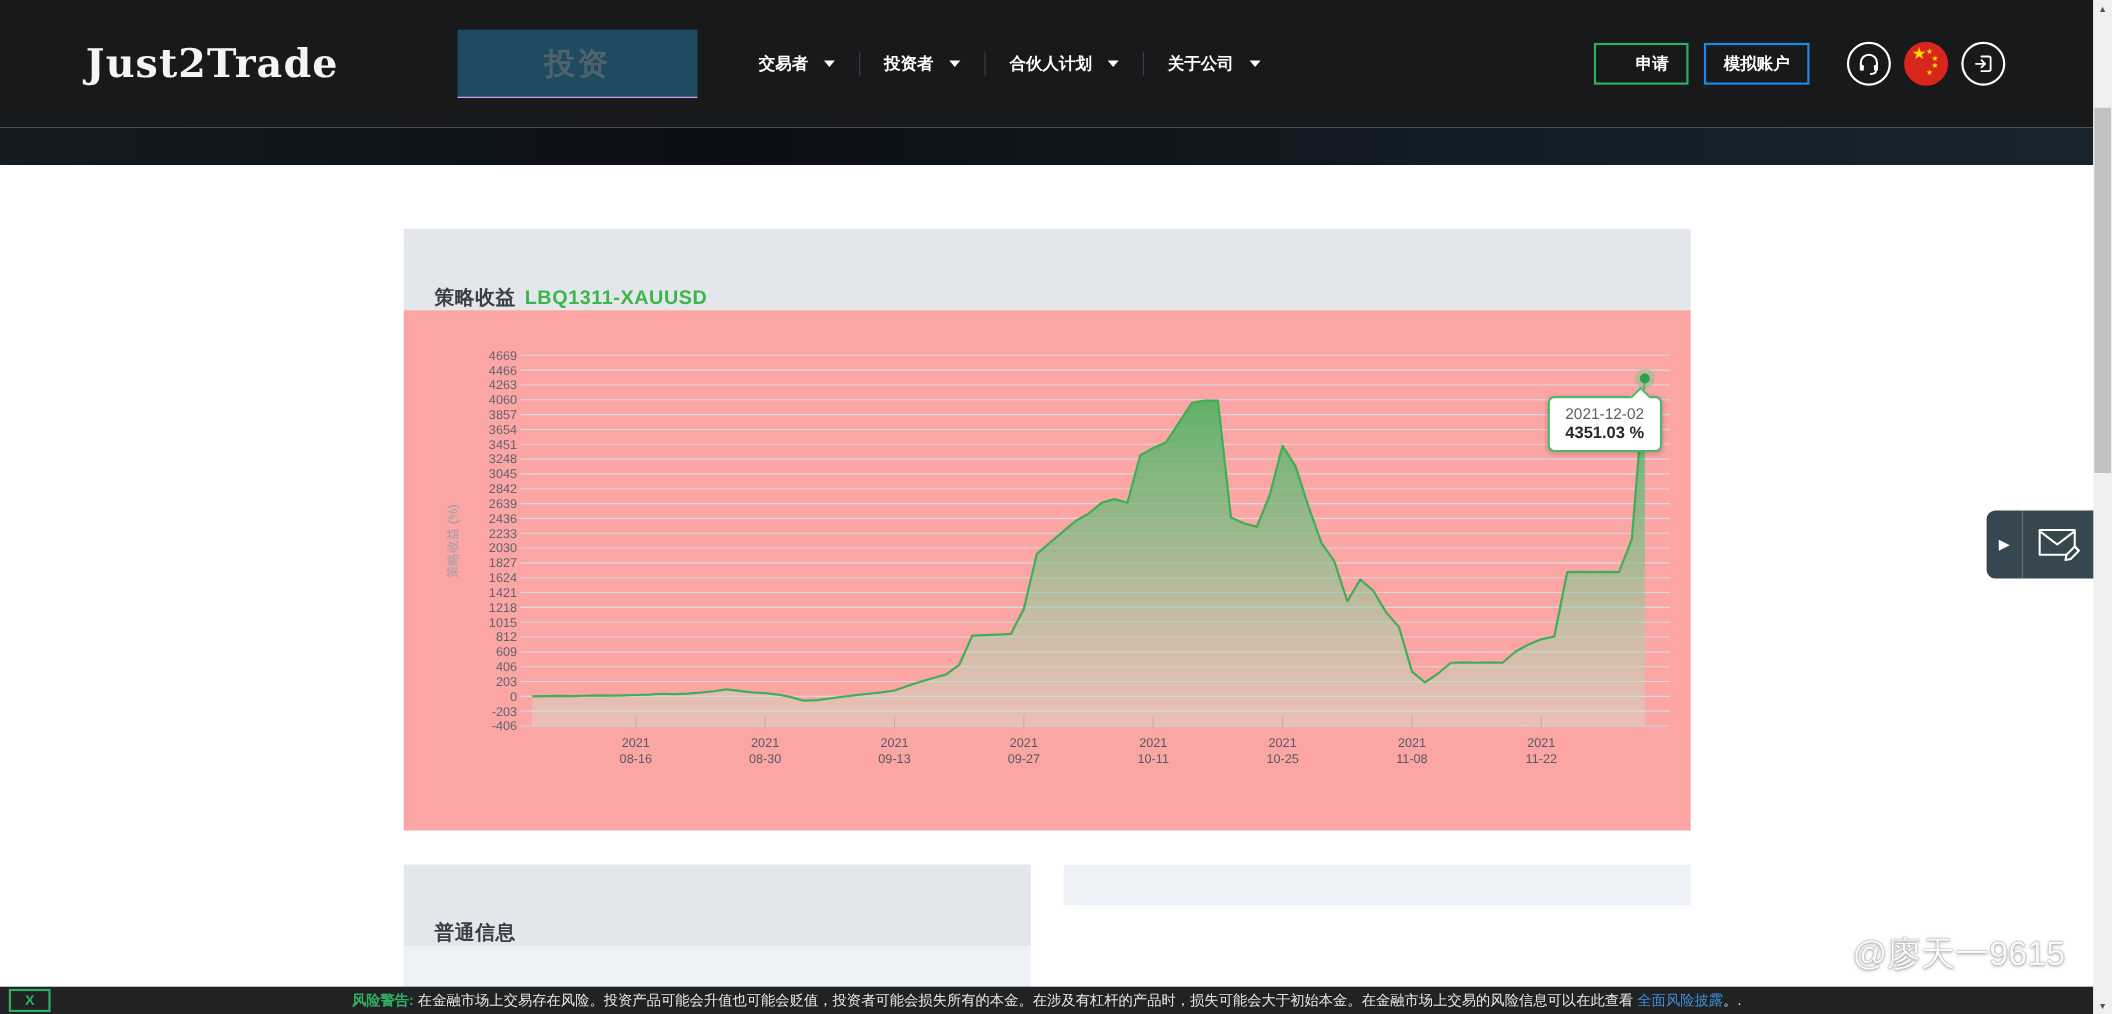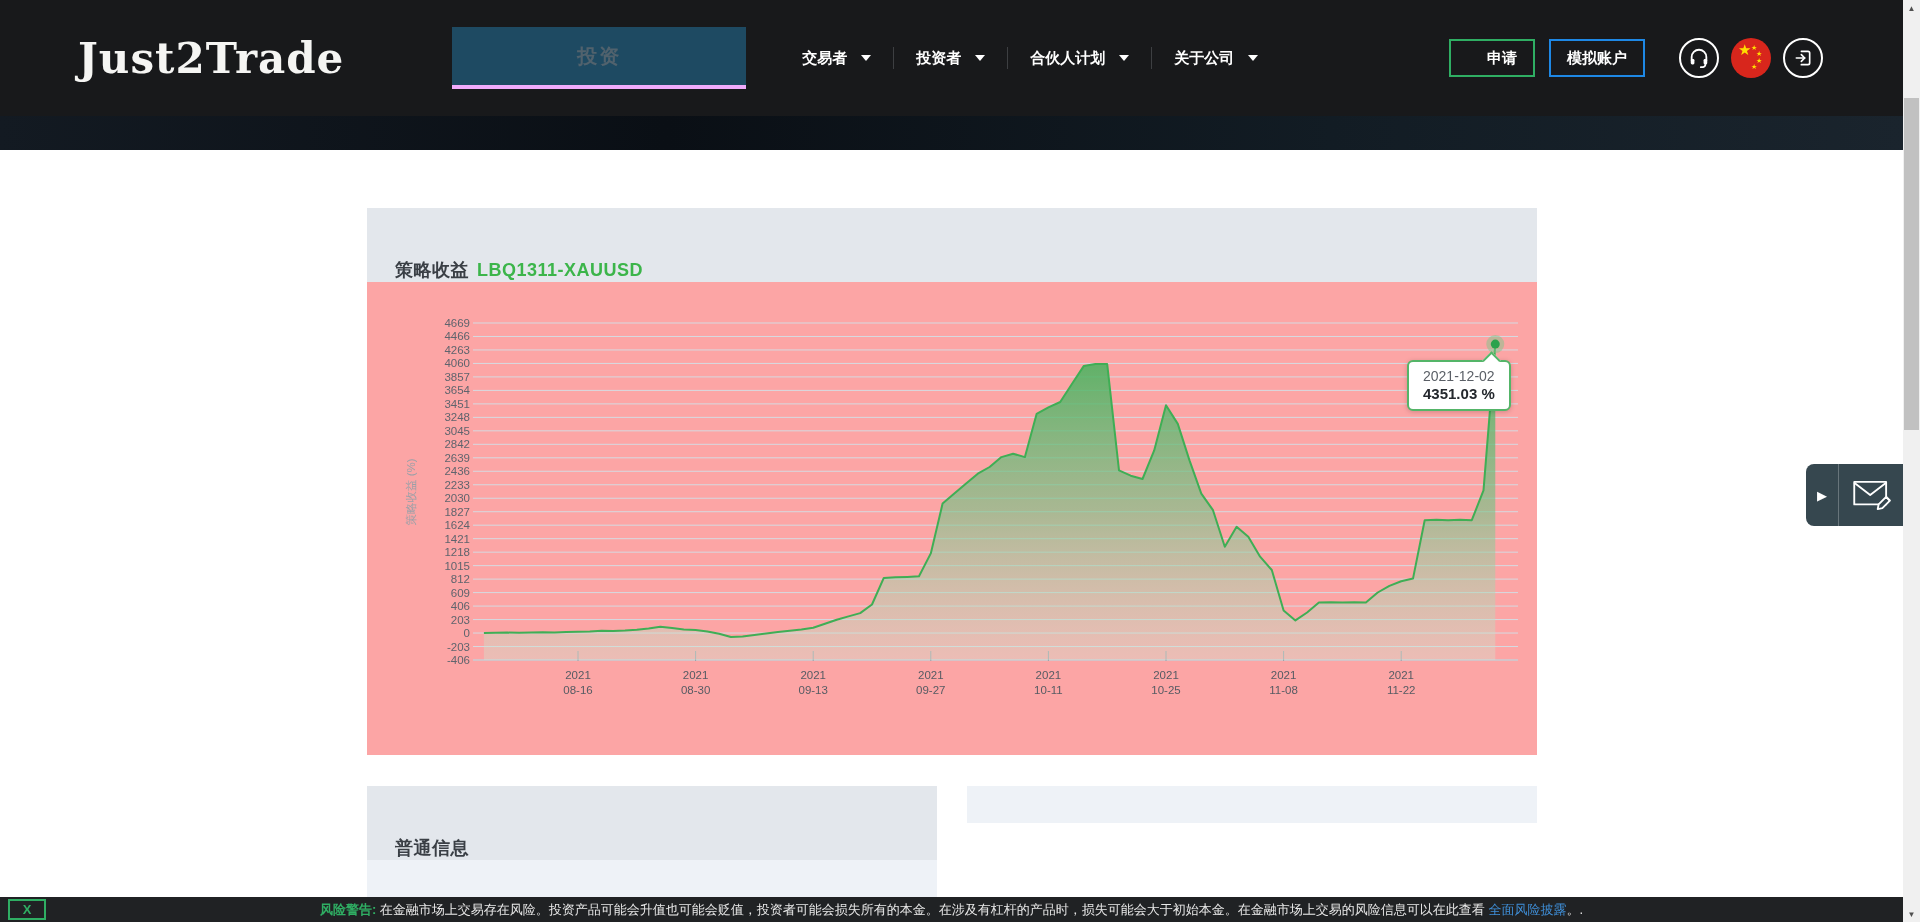--- a/index.html
+++ b/index.html
@@ -1,22 +1,22 @@
 <!DOCTYPE html>
 <html><head>
 <meta charset="utf-8">
 <style>
   * { margin:0; padding:0; box-sizing:border-box; }
   html,body { width:1920px; height:922px; overflow:hidden; }
   body { font-family:"Liberation Sans","DejaVu Sans",sans-serif; background:#ffffff; position:relative; }
 
   
   .topbar{ position:absolute; left:0; top:0; width:1903px; height:116px; background:#18191b; display:flex; align-items:center; }
-  .logo{ font-family:"DejaVu Serif","Liberation Serif",serif; color:#f5f5f3; font-size:42px; font-weight:600; letter-spacing:1px; margin-left:78px; white-space:nowrap; }
-  .invest-box{ margin-left:108px; width:294px; height:62px; background:#1e4a62; border-bottom:4px solid #f0abfc; display:flex; align-items:center; justify-content:center; color:#51626d; font-size:20px; font-weight:600; letter-spacing:2px; }
+  .logo{ font-family:"DejaVu Serif","Liberation Serif",serif; color:#f5f5f3; font-size:36px; font-weight:600; letter-spacing:1px; margin-left:78px; white-space:nowrap; }
+  .invest-box{ margin-left:108px; width:218px; height:62px; background:#1e4a62; border-bottom:1px solid #f0abfc; display:flex; align-items:center; justify-content:center; color:#51626d; font-size:28px; font-weight:600; letter-spacing:2px; }
   .mainnav{ display:flex; align-items:center; margin-left:56px; }
   .nav-item{ color:#ffffff; font-size:15px; font-weight:600; display:flex; align-items:center; white-space:nowrap; cursor:pointer; }
   .caret{ width:0; height:0; border-left:5px solid transparent; border-right:5px solid transparent; border-top:6px solid #ffffff; margin-left:14px; }
   .nav-sep{ width:1px; height:22px; background:#3d3f42; margin:0 22px; }
   .topbar-right{ margin-left:auto; margin-right:80px; display:flex; align-items:center; }
   .tb-btn{ height:38px; padding:0 16px; background:transparent; color:#ffffff; font-size:15px; font-weight:700; display:flex; align-items:center; white-space:nowrap; cursor:pointer; }
   .tb-btn.green{ border:2px solid #2fae63;padding-left:36px; }
   .tb-btn.blue{ border:2px solid #1e88e5; margin-left:14px; }
   .circle-icon{ width:40px; height:40px; border-radius:50%; border:2px solid #ffffff; display:flex; align-items:center; justify-content:center; margin-left:12px; cursor:pointer; }
   .circle-icon.first{ margin-left:34px; }
@@ -255,20 +255,21 @@
     </svg>
   </div>
 </div>
 
 <div class="watermark">
   <span class="wm-icon">
     <svg width="26" height="34" viewBox="0 0 26 34" fill="none" stroke="#ffffff" stroke-width="2" stroke-linecap="round">
       <path d="M20 2C10 4 4 10 8 16c-8 2-8 12 2 14 4 1 8-1 9-4"></path>
     </svg>
   </span>
+  <span>@廖天一9615</span>
 </div>
 
 <div class="risk-bar">
   <div class="risk-close">X</div>
   <div class="risk-text">
     <span class="risk-label">风险警告:</span><span> 在金融市场上交易存在风险。投资产品可能会升值也可能会贬值，投资者可能会损失所有的本金。在涉及有杠杆的产品时，损失可能会大于初始本金。在金融市场上交易的风险信息可以在此查看 </span><span class="risk-link">全面风险披露</span><span>。.</span>
   </div>
 </div>
 
 <div class="scrollbar">

